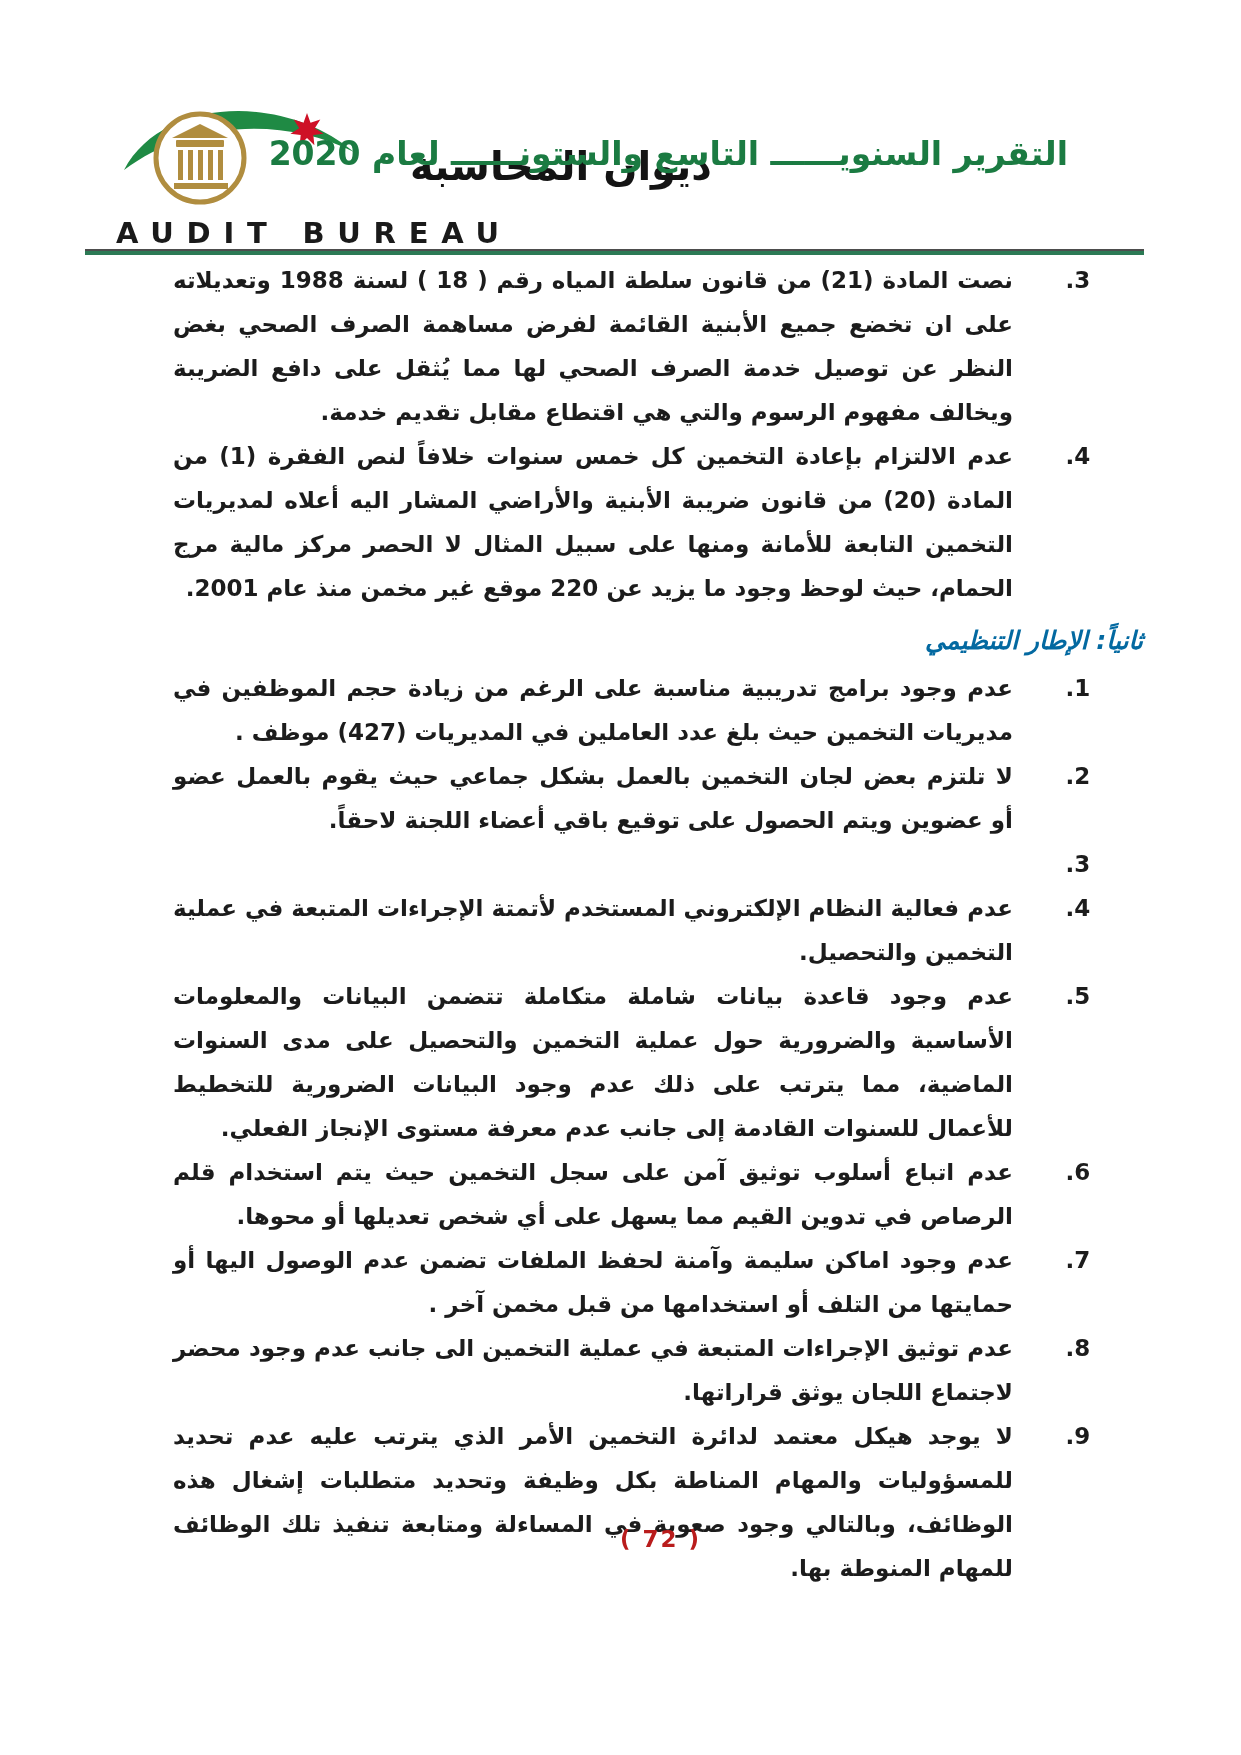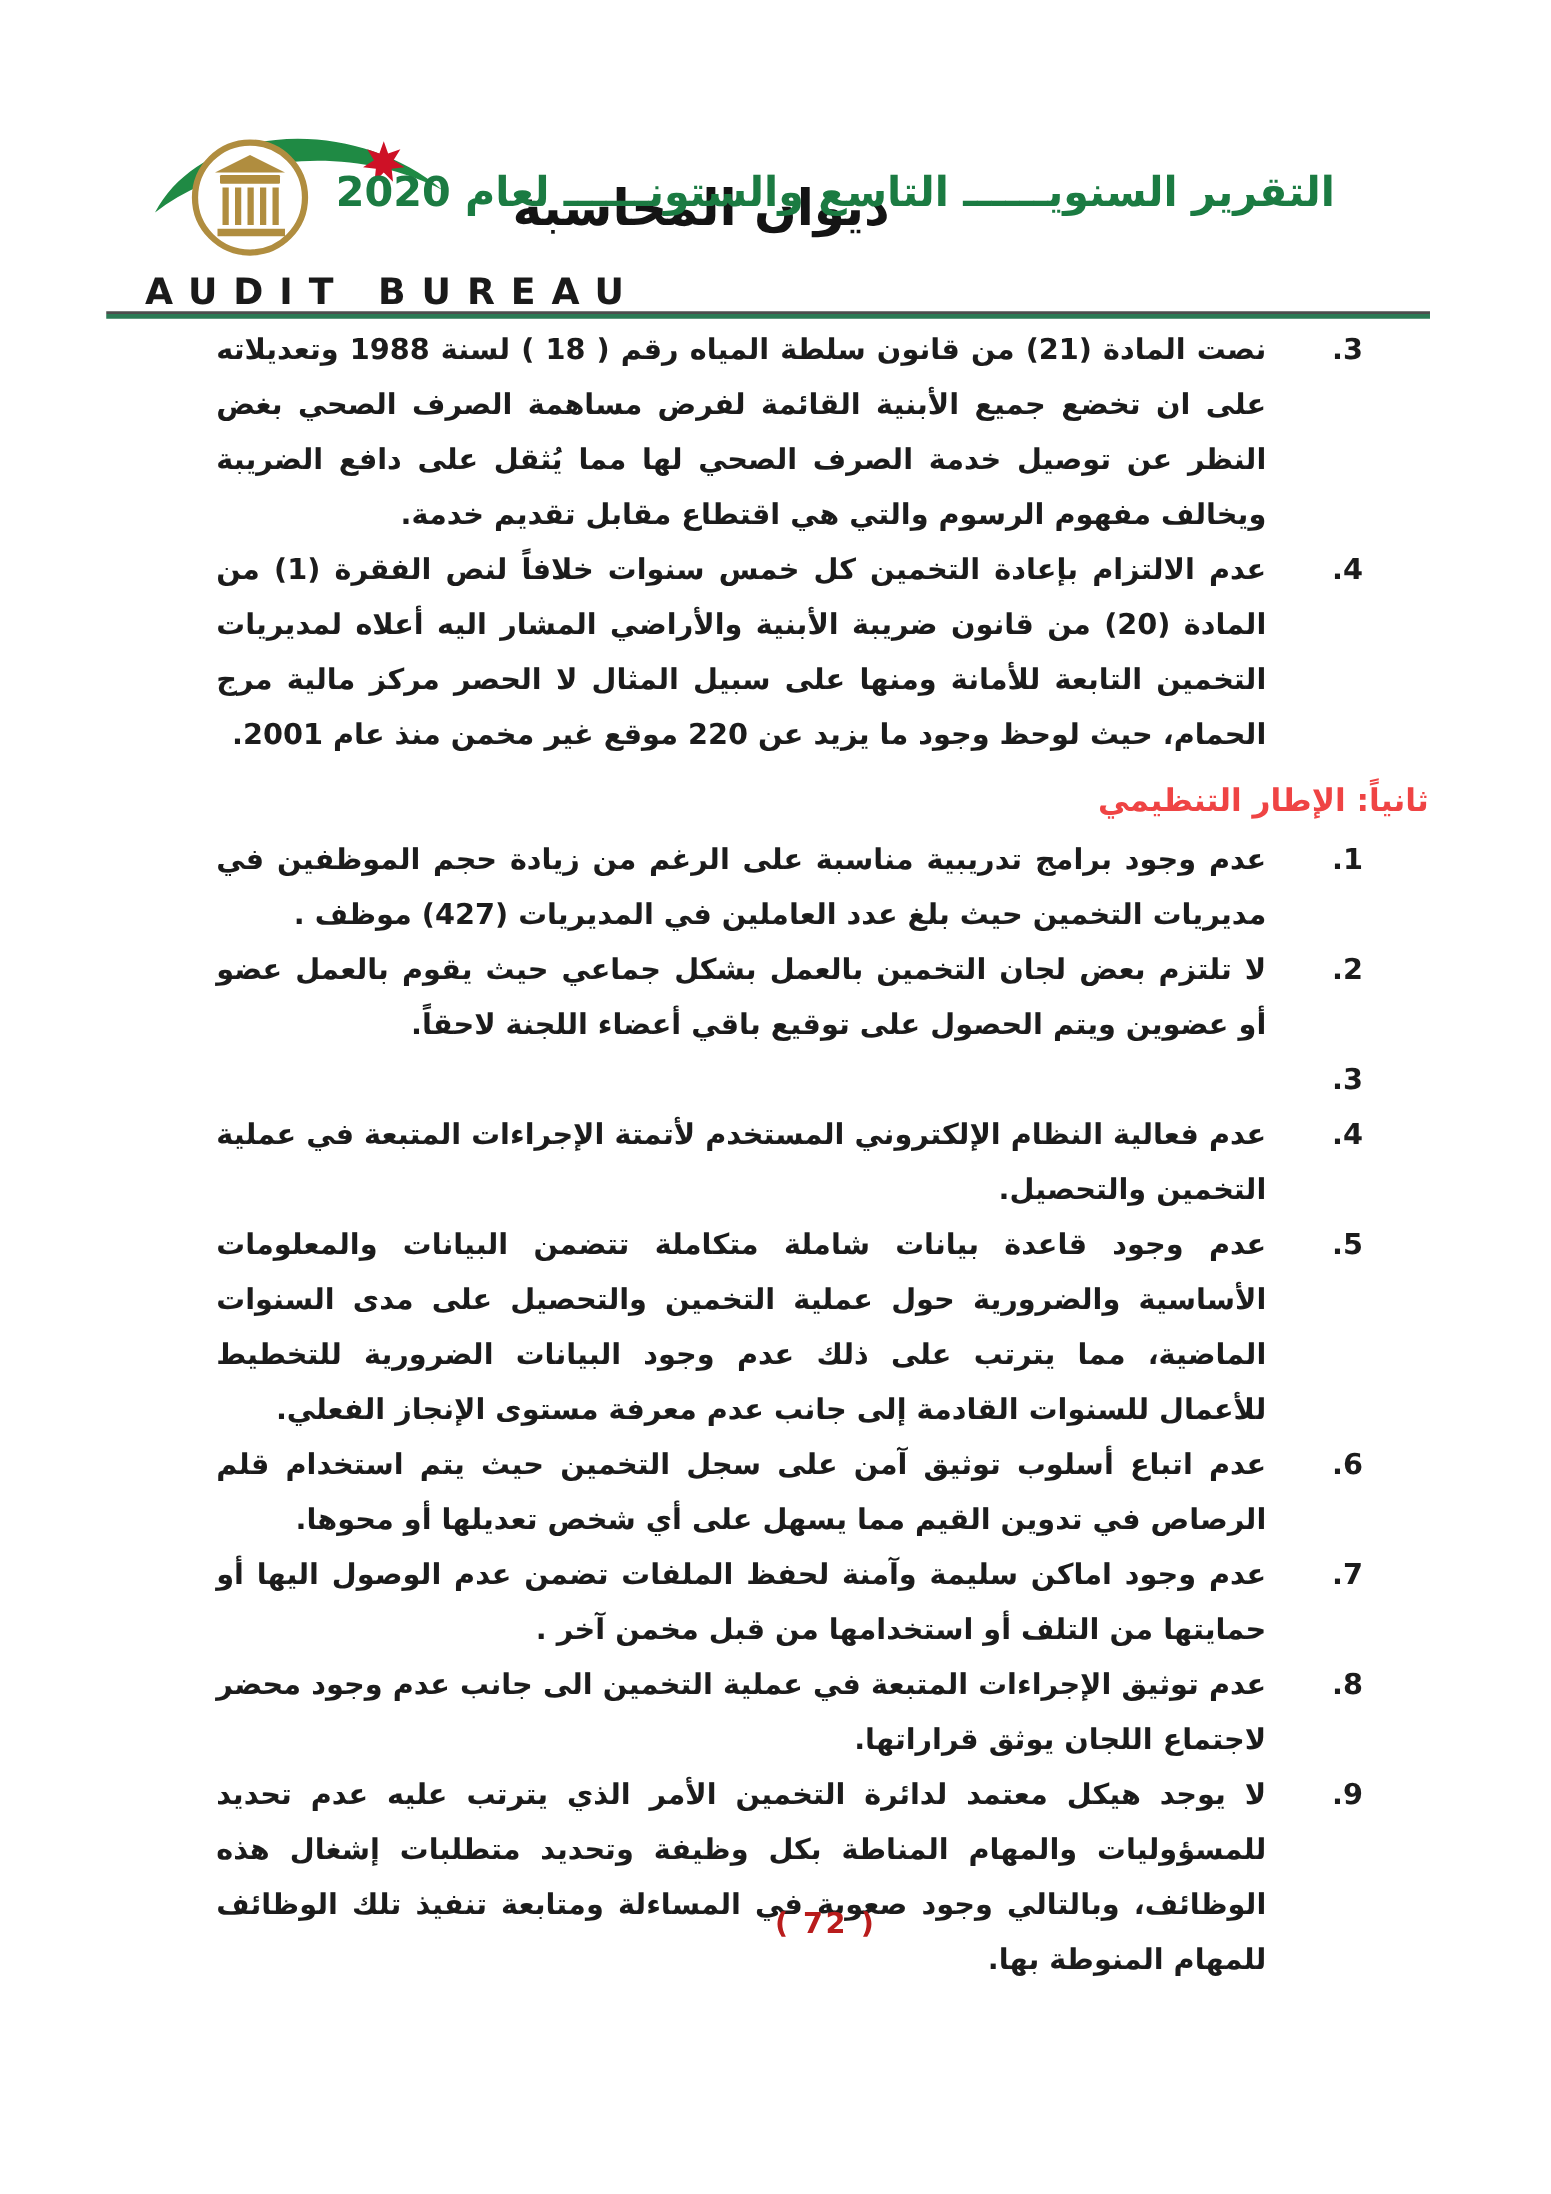--- a/index.html
+++ b/index.html
@@ -33,22 +33,22 @@
   
   .content{
     position:absolute;top:258px;right:98px;left:140px;
     font-size:23px;font-weight:bold;line-height:44px;
   }
   .oli{display:flex;align-items:flex-start;}
   .oli .num{flex:0 0 130px;text-align:center;white-space:nowrap;}
   .oli .txt{flex:1 1 auto;text-align:justify;margin-left:33px;}
   .sec-heading{
     margin:8px 0 2px 0;
-    color:#ef4444;font-size:25px;font-weight:bold;
-    text-align:right;line-height:46px;
+    color:#0369a1;font-size:25px;font-weight:bold;
+    text-align:right;line-height:46px;font-style:italic;
   }
   
   .page-number{
     position:absolute;top:1526px;left:0;width:100%;
     text-align:center;color:#b91c1c;
     font-size:23px;font-weight:bold;letter-spacing:2px;
     direction:ltr;
     margin-left:40px;
   }
 </style>

